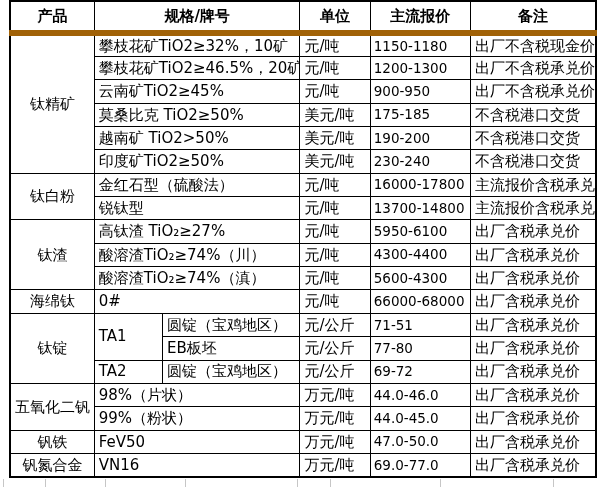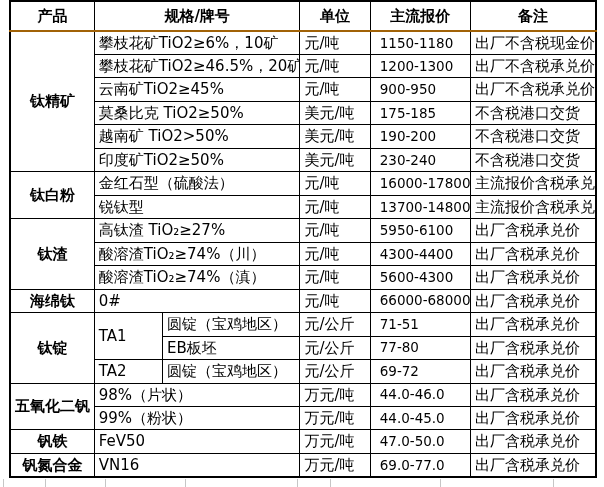--- a/index.html
+++ b/index.html
@@ -18,26 +18,26 @@
   th,td{
     border:1px solid #000;
     vertical-align:middle;
     white-space:nowrap;overflow:hidden;
     padding:0 0 0 4px;
     font-size:15px;line-height:1.1;
   }
   thead th{
     font-weight:bold;text-align:center;padding:0;
     font-size:15px;height:28px;
-    border-bottom:2px solid #a16207;
+    border-bottom:6px solid #a16207;
   }
   td.product{
-    font-weight:bold;text-align:center;padding:0;font-size:15px;
-  }
-  td.price{font-size:13.5px;padding-left:9px;}
+    font-weight:normal;text-align:center;padding:0;font-size:15px;
+  }
+  td.price{font-size:13.5px;padding-left:3px;}
   tbody tr{height:23px;}
   
   .stub{position:absolute;top:479px;width:1px;height:8px;background:#c6c6c6;}
 </style>
 </head>
 <body>
 
 <div class="sheet">
 
   <table class="price-table">
@@ -54,21 +54,21 @@
         <th>产品</th>
         <th colspan="2">规格/牌号</th>
         <th>单位</th>
         <th>主流报价</th>
         <th>备注</th>
       </tr>
     </thead>
     <tbody>
       <tr>
         <td class="product" rowspan="6">钛精矿</td>
-        <td colspan="2">攀枝花矿TiO2≥6%，10矿</td>
+        <td colspan="2">攀枝花矿TiO2≥32%，10矿</td>
         <td>元/吨</td>
         <td class="price">1150-1180</td>
         <td>出厂不含税现金价</td>
       </tr>
       <tr>
         <td colspan="2">攀枝花矿TiO2≥46.5%，20矿</td>
         <td>元/吨</td>
         <td class="price">1200-1300</td>
         <td>出厂不含税承兑价</td>
       </tr>

